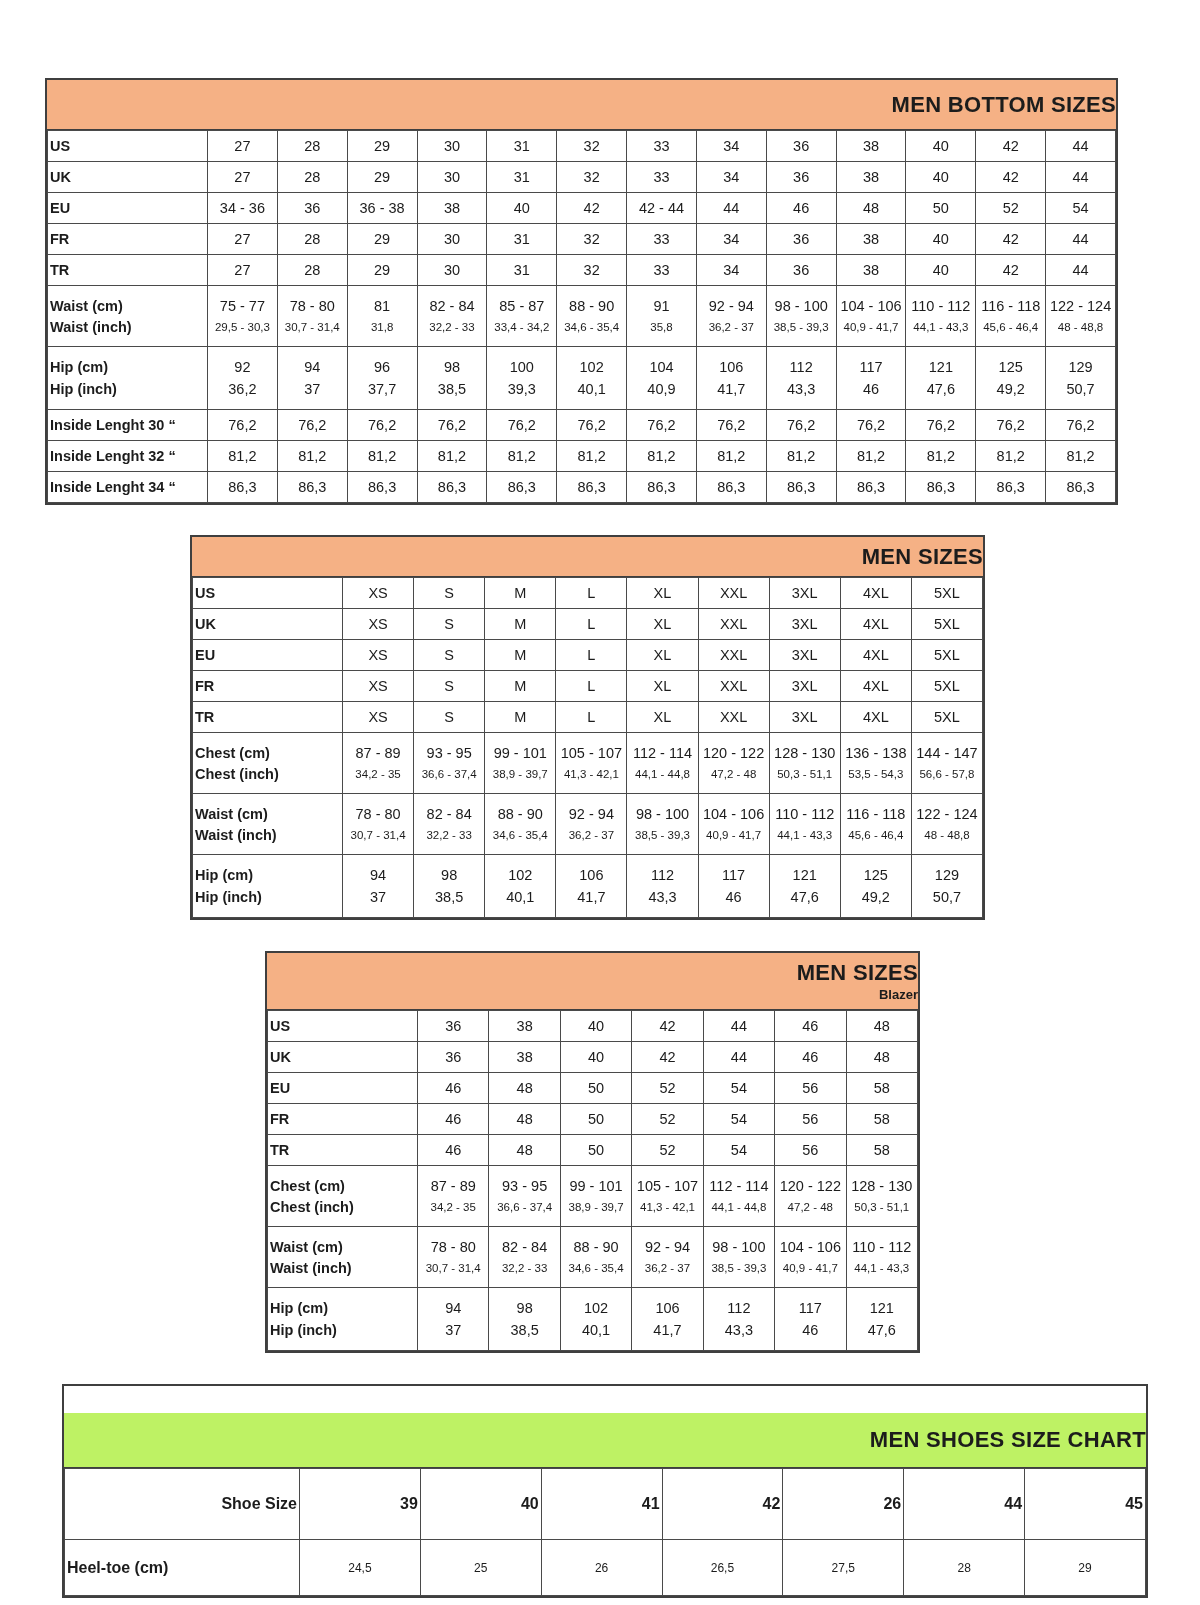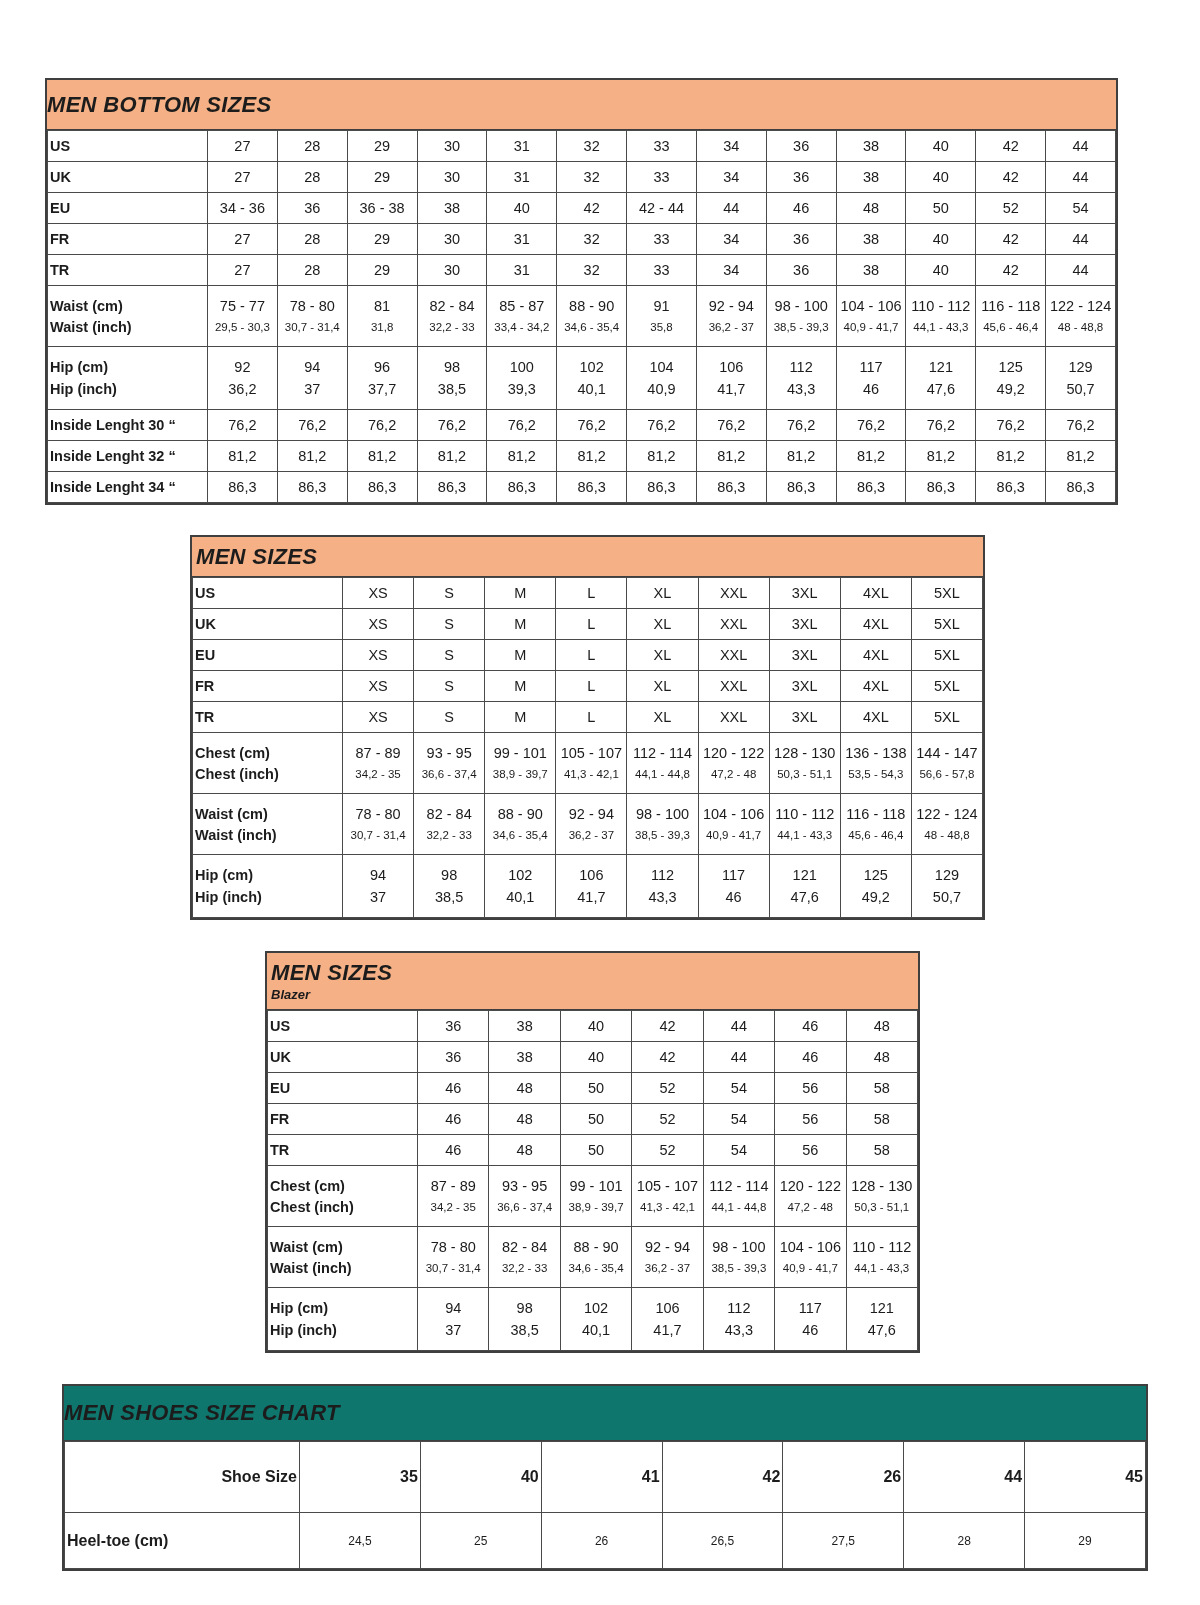--- a/index.html
+++ b/index.html
@@ -14,24 +14,23 @@
     border:2px solid #3f3f3f;
     background:#ffffff;
     box-sizing:border-box;
   }
   #t1{width:1073px;margin:78px 0 30px 45px;}
   #t2{width:795px;margin:0 0 31px 190px;}
   #t3{width:655px;margin:0 0 31px 265px;}
   #t4{width:1086px;margin:0 0 0 62px;}
 
   .band{
-    text-align:left;
+    text-align:right;
     border-bottom:1px solid #3f3f3f;
     padding:12px 0 11px 0;
-    font-style:italic;
   }
   .band .title{
     font-size:22px;
     font-weight:bold;
     letter-spacing:0.3px;
     font-stretch:condensed;
   }
   .band .subtitle{
     font-size:13px;
     font-weight:bold;
@@ -1090,31 +1089,31 @@
             <td class="val">
               <div class="line">121</div>
               <div class="line">47,6</div>
             </td>
           </tr>
         </tbody>
       </table>
   </section>
 
   <section class="tbl" id="t4">
-    <header class="band" style="background: #0f766e;">
+    <header class="band" style="background: #bef264; margin-top: 27px;">
       <div class="title">MEN SHOES SIZE CHART</div>
     </header>
     <table>
         <tbody>
           <tr class="shoe">
             <td class="lbl">
               <div class="line">Shoe Size</div>
             </td>
             <td class="val boldv">
-              <div class="line">35</div>
+              <div class="line">39</div>
             </td>
             <td class="val boldv">
               <div class="line">40</div>
             </td>
             <td class="val boldv">
               <div class="line">41</div>
             </td>
             <td class="val boldv">
               <div class="line">42</div>
             </td>

